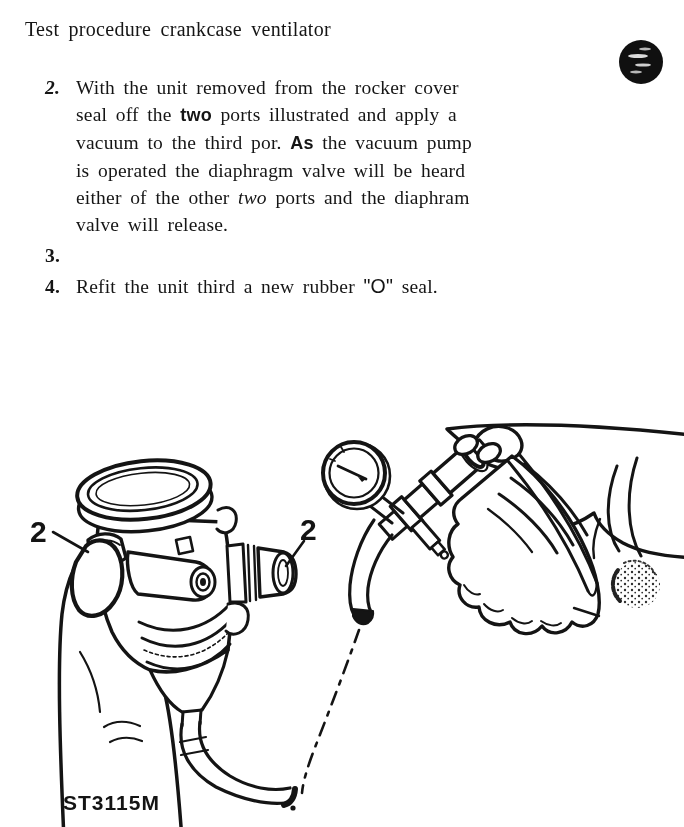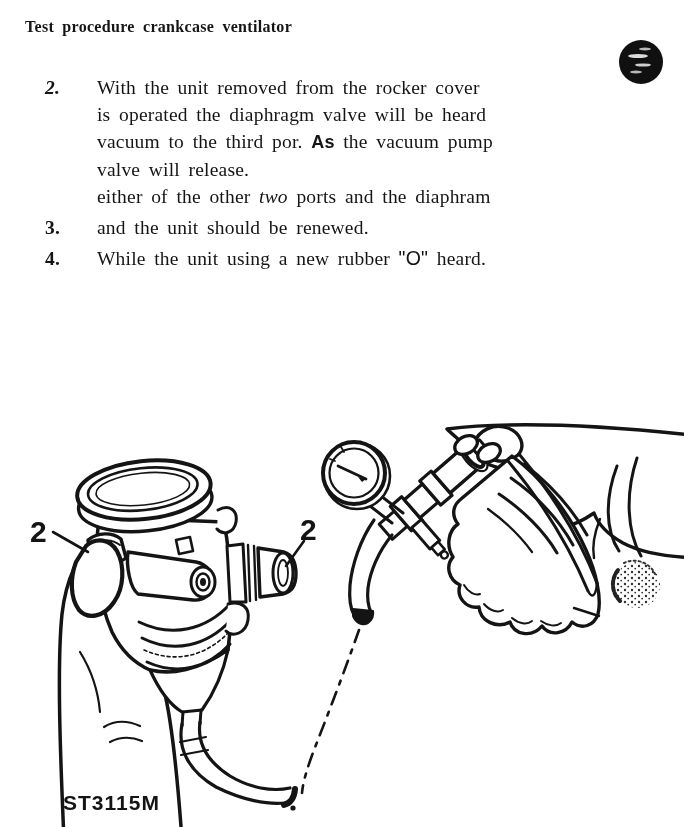--- a/index.html
+++ b/index.html
@@ -3,64 +3,64 @@
 <meta charset="utf-8">
 <style>
   html,body{margin:0;padding:0;}
   body{
     width:684px;height:827px;position:relative;overflow:hidden;
     background:#ffffff;color:#151515;
     font-family:"Liberation Serif", serif;
   }
   .title{
     position:absolute;left:25px;top:18px;margin:0;
-    font-size:16px;font-weight:bold;letter-spacing:.3px;word-spacing:4px;
+    font-size:20px;font-weight:normal;letter-spacing:.3px;word-spacing:4px;
   }
   .steps{
     position:absolute;left:45px;top:74px;width:545px;
     font-size:19.5px;line-height:27px;word-spacing:3.5px;letter-spacing:.2px;
   }
   .step{display:flex;margin-bottom:4px;}
   .step-num{width:31px;flex:0 0 31px;font-weight:bold;}
   .step-body{flex:1;}
-  .line{white-space:nowrap;margin-left:21px;}
+  .line{white-space:nowrap;}
   .b{font-weight:bold;}
   .i{font-style:italic;}
   .bi{font-weight:bold;font-style:italic;}
   .bs{font-weight:bold;font-family:"Liberation Sans",sans-serif;font-size:18px;}
   .s{font-family:"Liberation Sans",sans-serif;}
   svg.figure{position:absolute;left:0;top:0;}
   .svgtext{font-family:"Liberation Sans",sans-serif;font-weight:bold;fill:#141414;}
 </style>
 </head>
 <body>
 
 <h1 class="title">Test procedure crankcase ventilator</h1>
 
 <div class="steps">
     <div class="step">
       <div class="step-num"><span class="bi">2.</span></div>
       <div class="step-body">
         <div class="line"><span>With the unit removed from the rocker cover</span></div>
+        <div class="line"><span>seal off the </span><span class="bs">two</span><span> ports illustrated and apply a</span></div>
+        <div class="line"><span>vacuum to the third por. </span><span class="bs">As</span><span> the vacuum pump</span></div>
         <div class="line"><span>is operated the diaphragm valve will be heard</span></div>
-        <div class="line"><span>vacuum to the third por. </span><span class="bs">As</span><span> the vacuum pump</span></div>
+        <div class="line"><span>either of the other </span><span class="i">two</span><span> ports and the diaphram</span></div>
         <div class="line"><span>valve will release.</span></div>
-        <div class="line"><span>either of the other </span><span class="i">two</span><span> ports and the diaphram</span></div>
       </div>
     </div>
     <div class="step">
       <div class="step-num"><span class="b">3.</span></div>
       <div class="step-body">
-        <div class="line"><span>and the unit should be renewed.</span></div>
       </div>
     </div>
     <div class="step">
       <div class="step-num"><span class="b">4.</span></div>
       <div class="step-body">
-        <div class="line"><span>While the unit using a new rubber </span><span class="s">"O"</span><span> heard.</span></div>
+        <div class="line"><span>Refit the unit third a new rubber </span><span class="s">"O"</span><span> seal.</span></div>
       </div>
     </div>
   </div>
 
 <svg class="figure" width="684" height="827" viewBox="0 0 684 827" fill="none" stroke-linecap="round" stroke-linejoin="round">
   <defs>
     <pattern id="stip" width="7" height="6" patternUnits="userSpaceOnUse">
       <rect width="7" height="6" fill="#ffffff"></rect>
       <circle cx="2" cy="2" r="1.2" fill="#2f2f2f"></circle>
       <circle cx="5.2" cy="4.6" r="0.9" fill="#2f2f2f"></circle>

